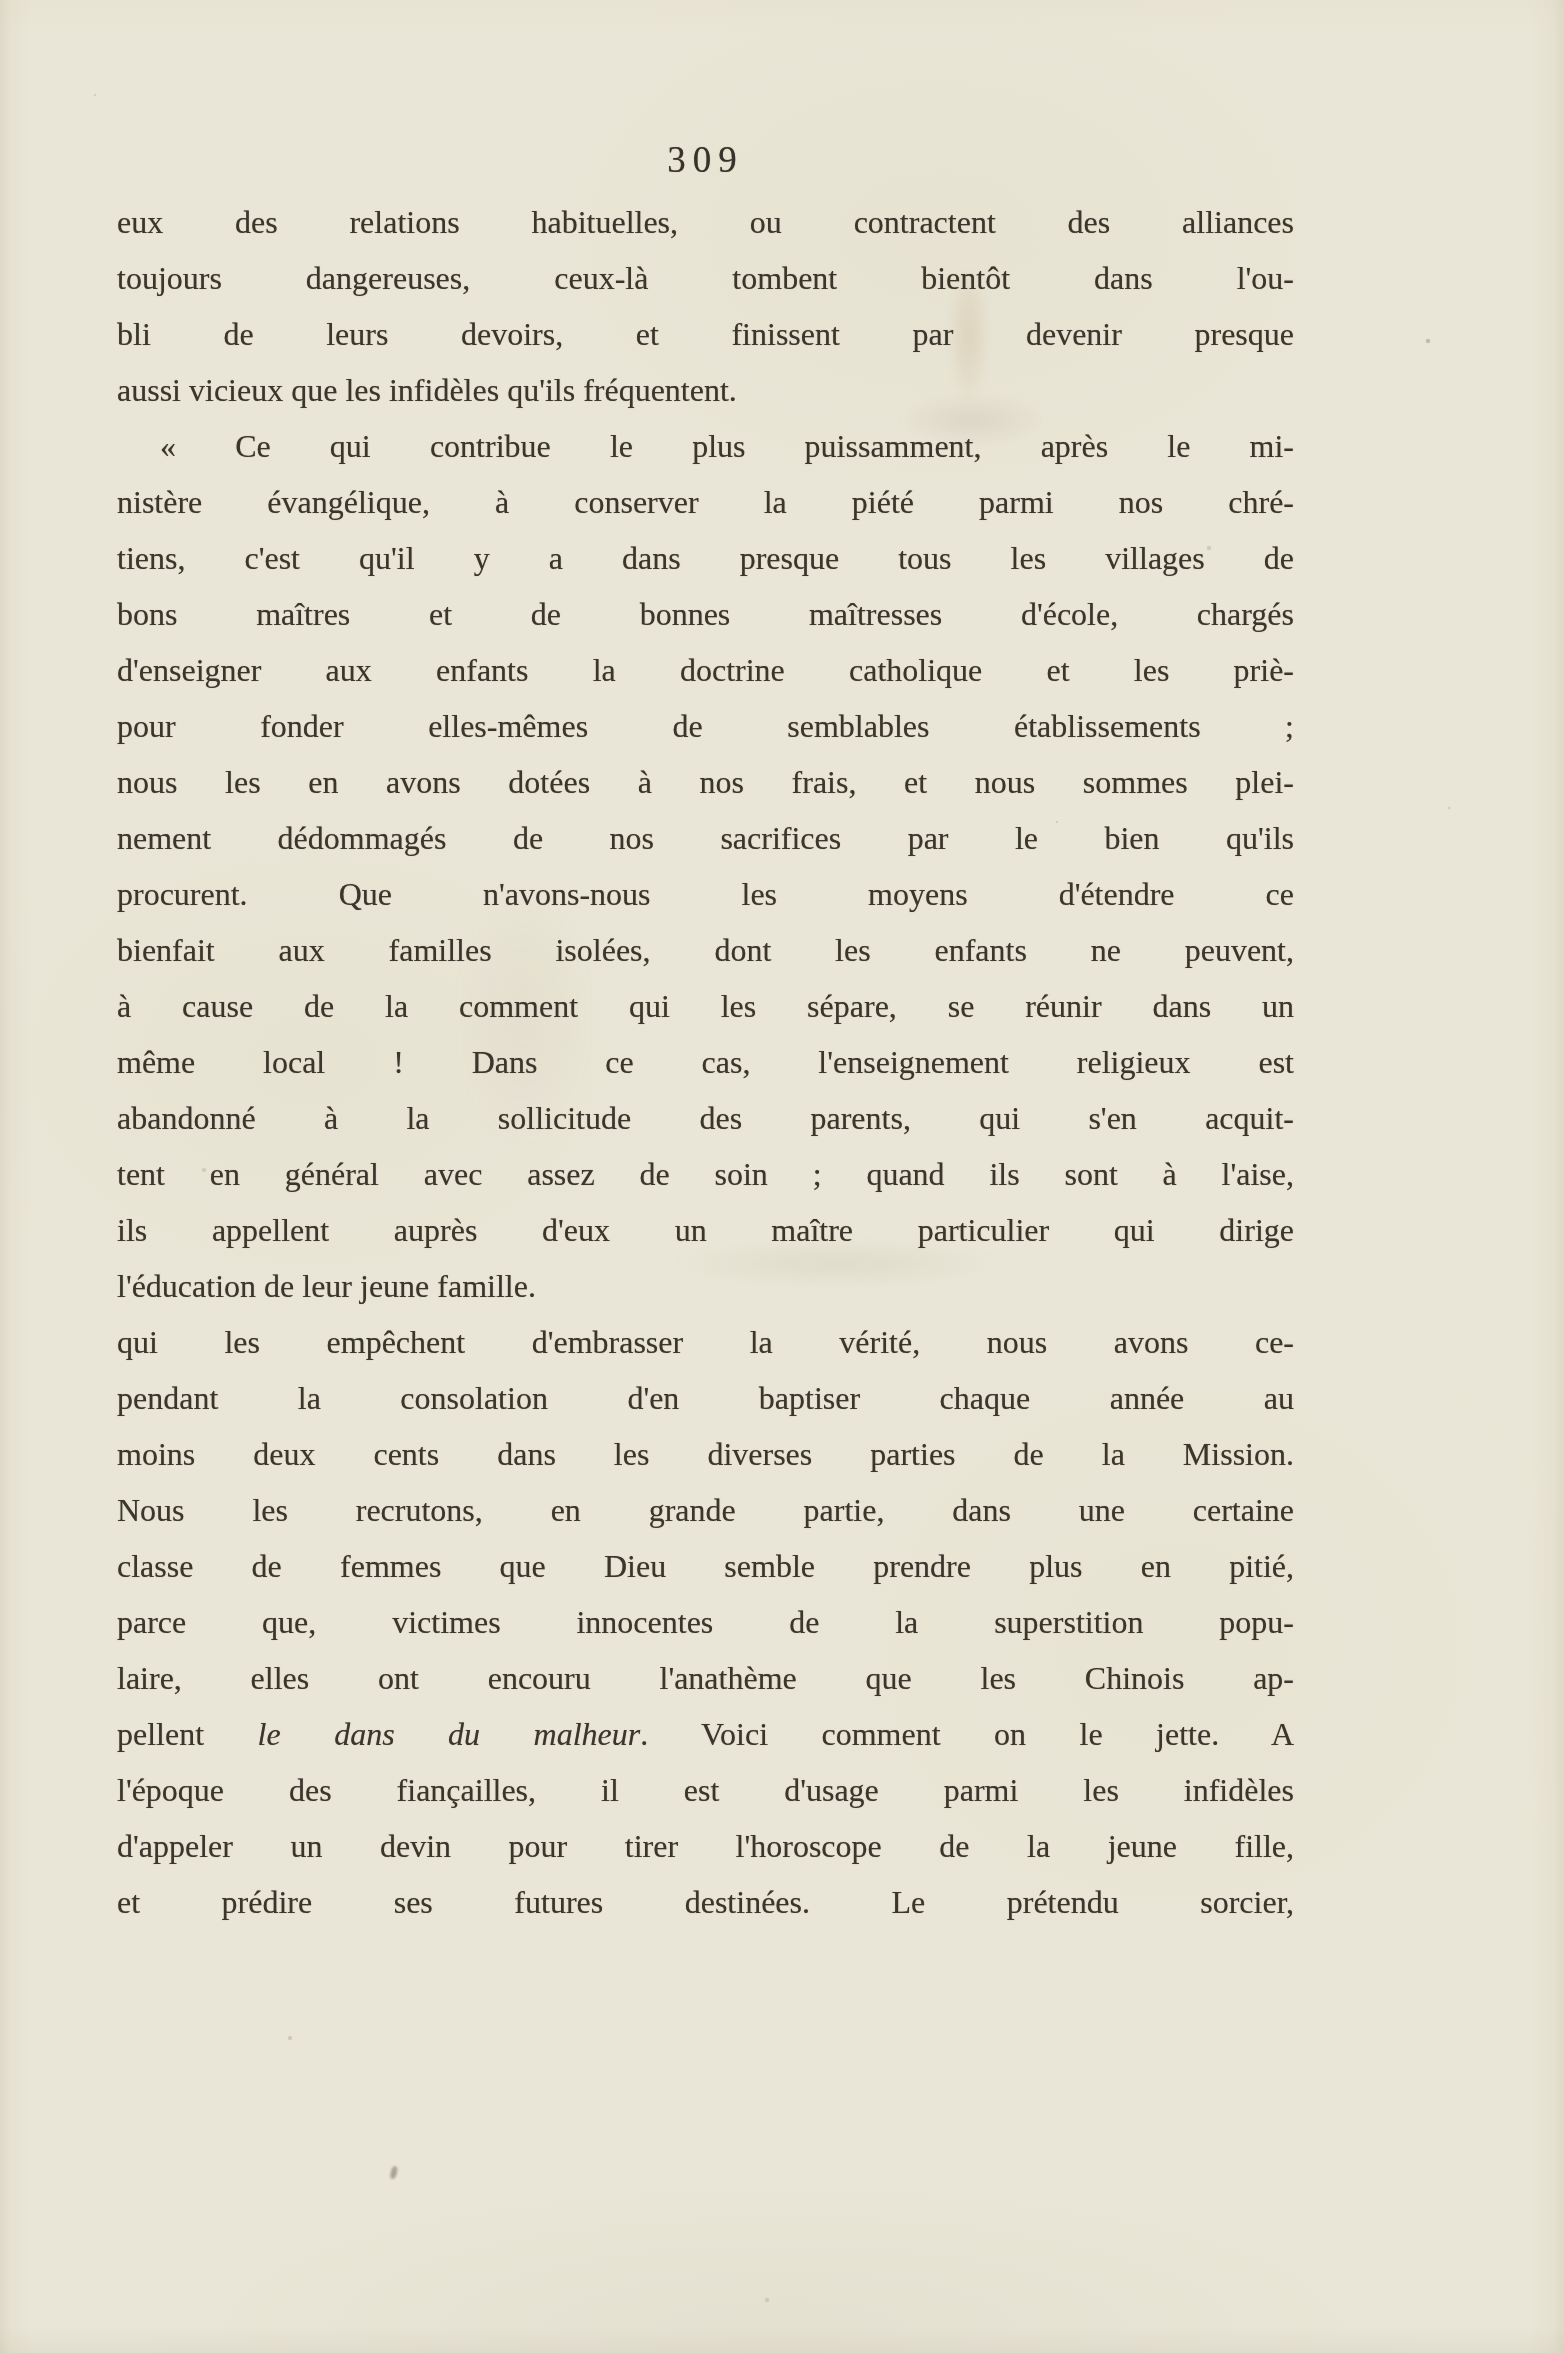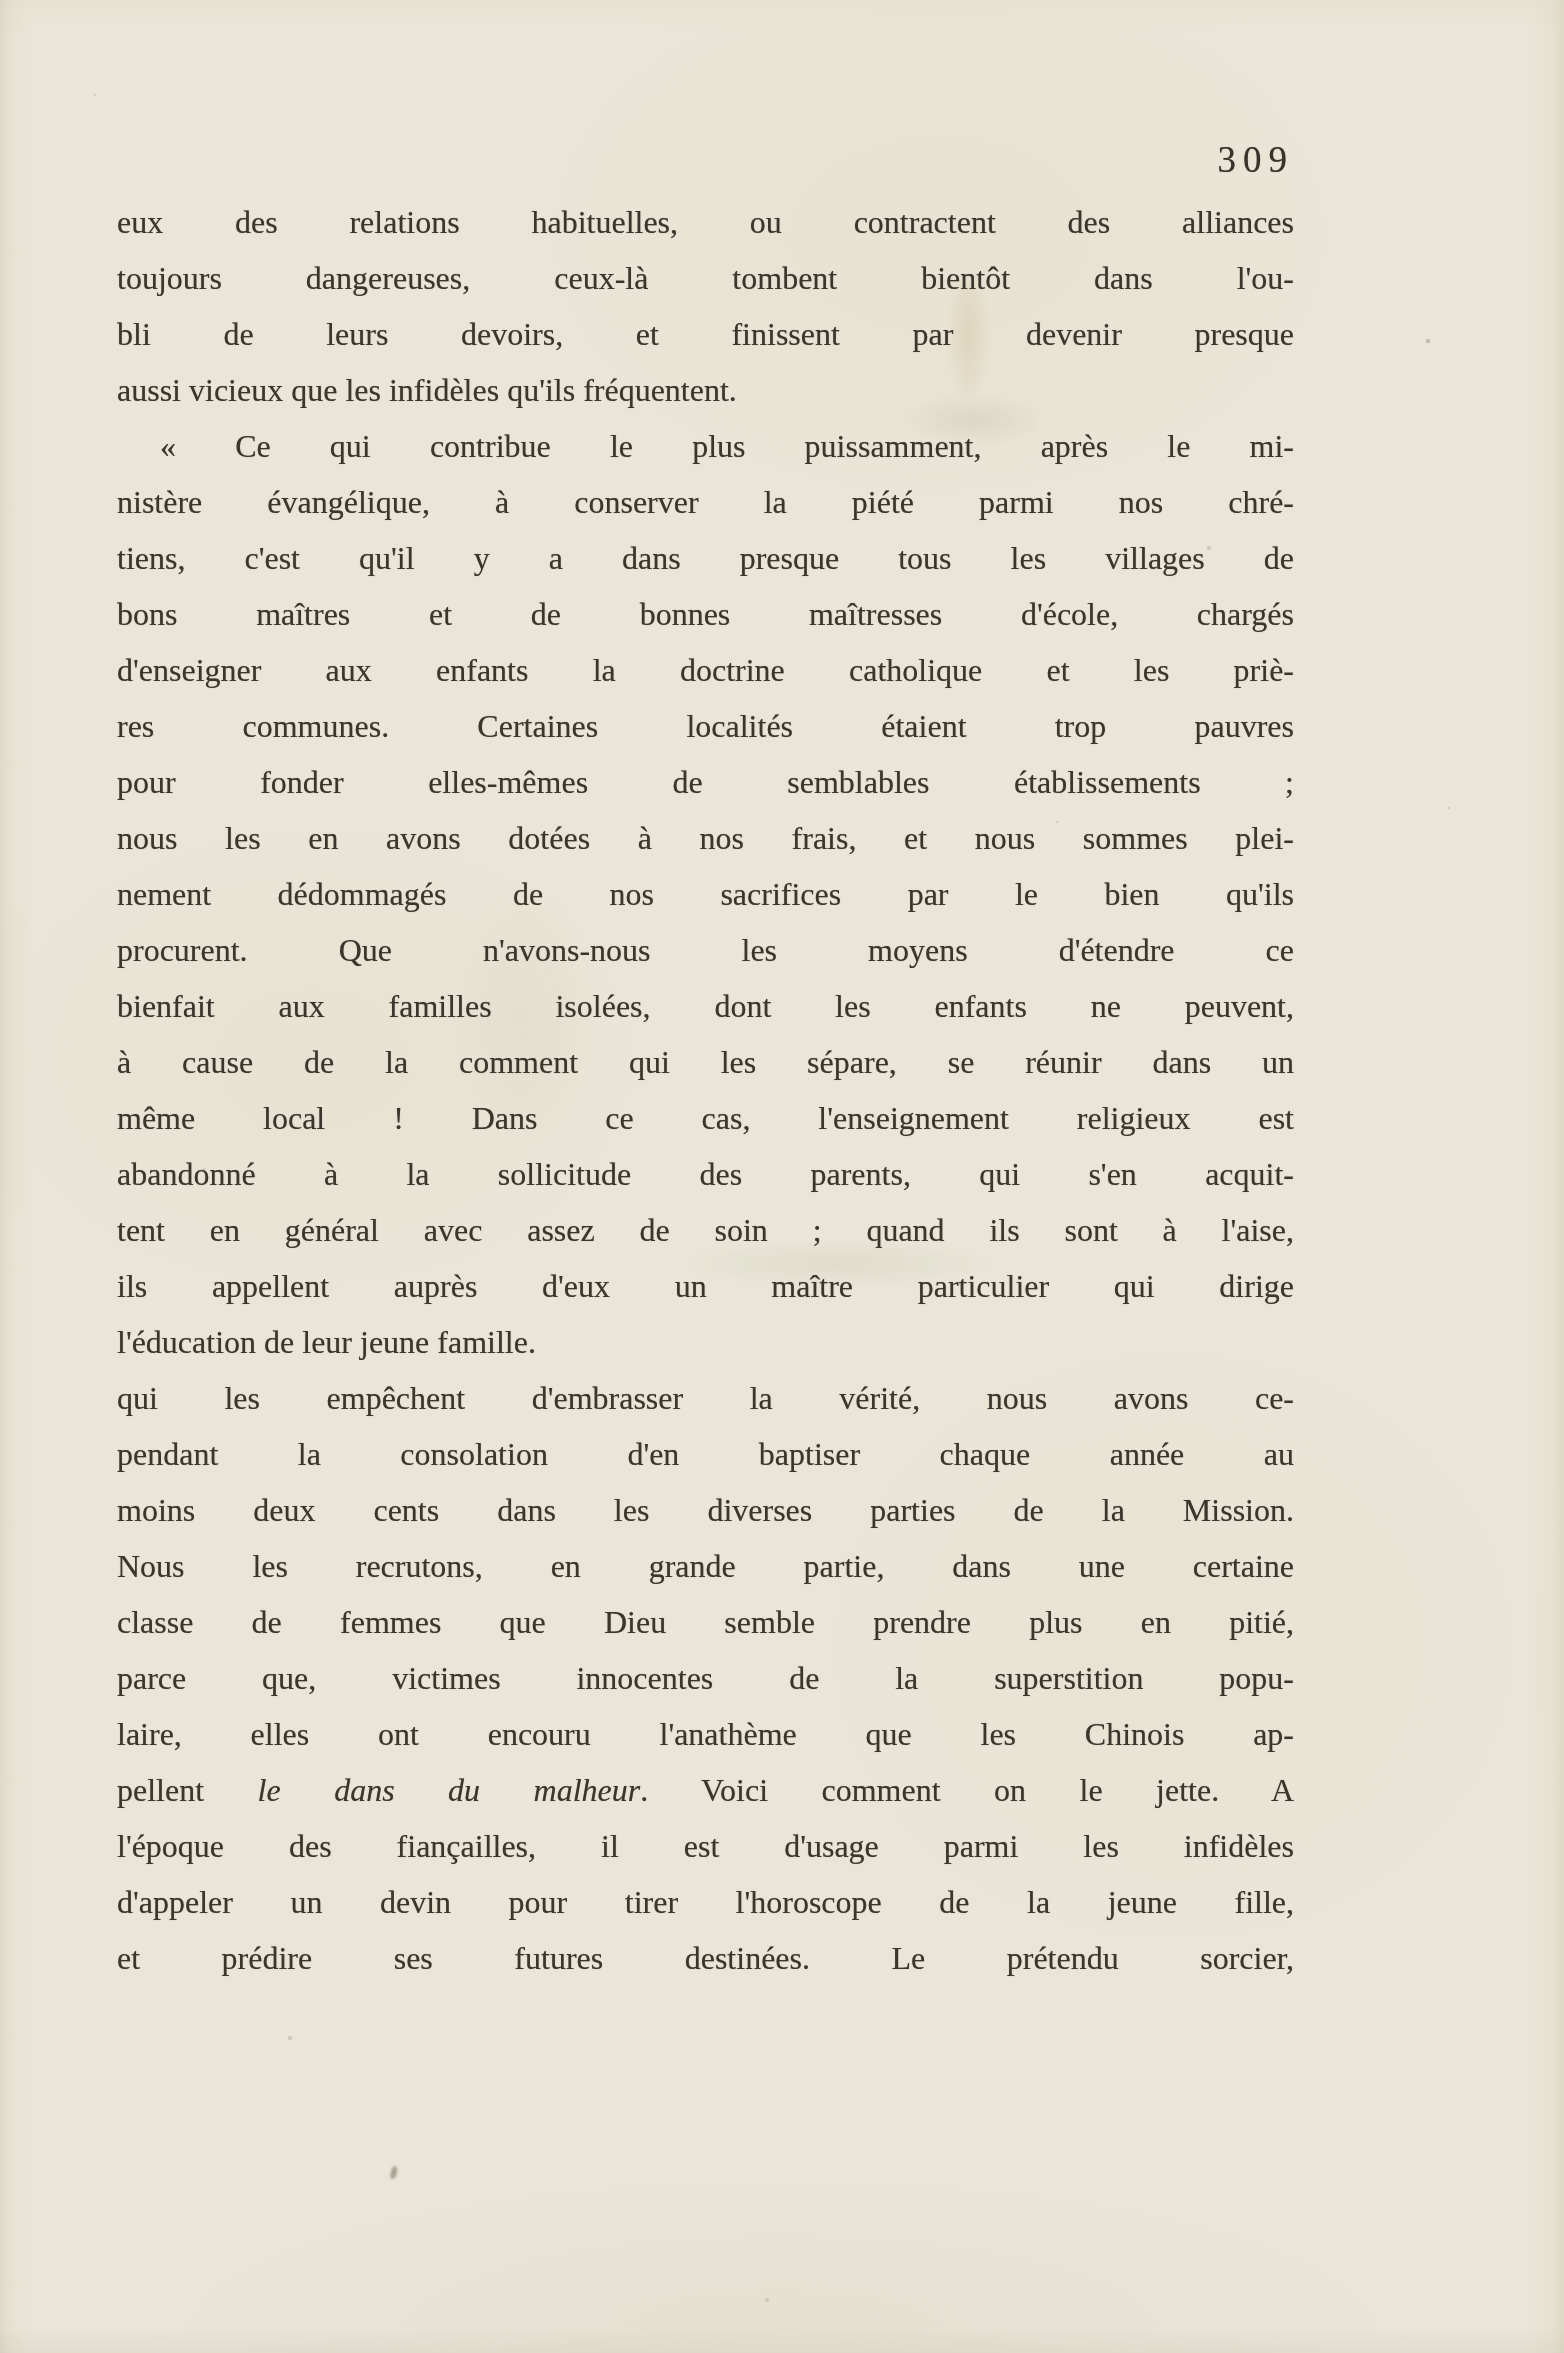--- a/index.html
+++ b/index.html
@@ -80,21 +80,21 @@
       1448px 807px 0.8px 0 rgba(120,110,88,0.25),
       289px 2037px 0.8px 0.8px rgba(110,100,80,0.25),
       766px 2299px 0.8px 0.8px rgba(110,100,80,0.22),
       94px 94px 0.8px 0 rgba(110,100,80,0.2);
   }
   .page-number {
     position: absolute;
     left: 117px;
     width: 1177px;
     top: 138px;
-    text-align: right;
+    text-align: center;
     font-size: 37px;
     letter-spacing: 7px;
     color: #38332a;
     text-shadow: 0 0 0.8px rgba(56,51,42,0.55);
   }
   .text-block {
     position: absolute;
     left: 117px;
     top: 194px;
     width: 1177px;
@@ -135,21 +135,20 @@
   <div class="text-block">
     <p class="line">eux des relations habituelles, ou contractent des alliances</p>
     <p class="line">toujours dangereuses, ceux-là tombent bientôt dans l'ou-</p>
     <p class="line">bli de leurs devoirs, et finissent par devenir presque</p>
     <p class="line pend">aussi vicieux que les infidèles qu'ils fréquentent.</p>
     <p class="line ind">« Ce qui contribue le plus puissamment, après le mi-</p>
     <p class="line">nistère évangélique, à conserver la piété parmi nos chré-</p>
     <p class="line">tiens, c'est qu'il y a dans presque tous les villages de</p>
     <p class="line">bons maîtres et de bonnes maîtresses d'école, chargés</p>
     <p class="line">d'enseigner aux enfants la doctrine catholique et les priè-</p>
-    <p class="line">res communes. Certaines localités étaient trop pauvres</p>
     <p class="line">pour fonder elles-mêmes de semblables établissements ;</p>
     <p class="line">nous les en avons dotées à nos frais, et nous sommes plei-</p>
     <p class="line">nement dédommagés de nos sacrifices par le bien qu'ils</p>
     <p class="line">procurent. Que n'avons-nous les moyens d'étendre ce</p>
     <p class="line">bienfait aux familles isolées, dont les enfants ne peuvent,</p>
     <p class="line">à cause de la comment qui les sépare, se réunir dans un</p>
     <p class="line">même local ! Dans ce cas, l'enseignement religieux est</p>
     <p class="line">abandonné à la sollicitude des parents, qui s'en acquit-</p>
     <p class="line">tent en général avec assez de soin ; quand ils sont à l'aise,</p>
     <p class="line">ils appellent auprès d'eux un maître particulier qui dirige</p>

